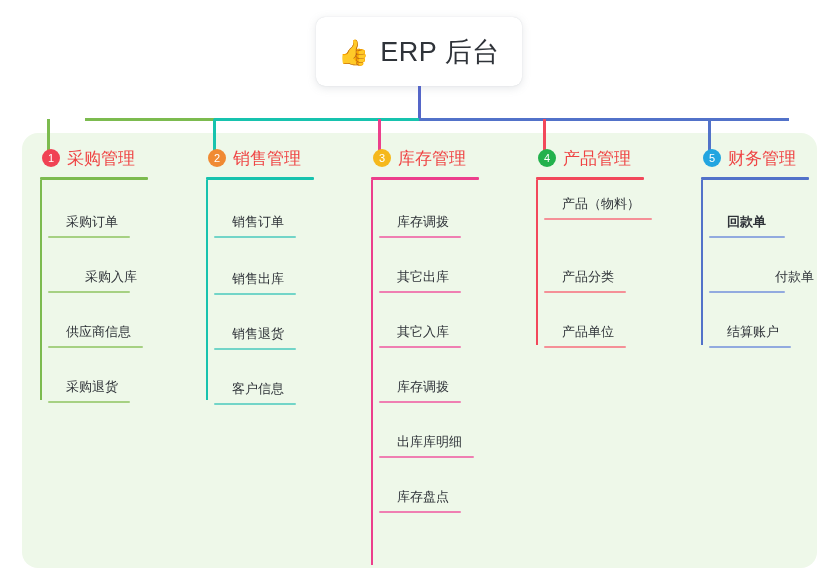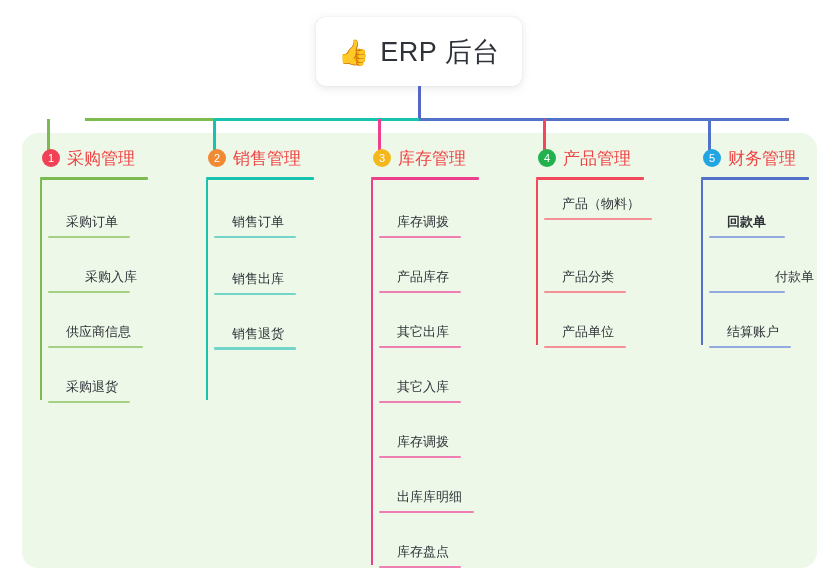--- a/index.html
+++ b/index.html
@@ -205,41 +205,38 @@
           </div>
           <div class="leaf" style="height: 55px;">
             <span class="leaf-text" style="padding-top: 33px;">销售出库</span>
             <div class="leaf-rule" style="width: 82px; background: rgb(114, 213, 200); margin-left: -18px;"></div>
           </div>
           <div class="leaf" style="height: 55px;">
             <span class="leaf-text" style="padding-top: 33px;">销售退货</span>
             <div class="leaf-rule" style="width: 82px; background: rgb(114, 213, 200); margin-left: -18px;"></div>
           </div>
           <div class="leaf" style="height: 55px;">
+            <span class="leaf-text" style="padding-top: 33px;">客户信息</span>
             <div class="leaf-rule" style="width: 82px; background: rgb(114, 213, 200); margin-left: -18px;"></div>
           </div>
         </div>
       </div>
       <div class="column" style="left: 371px;">
         <div class="col-head">
           <span class="badge" style="background: rgb(245, 184, 28);">3</span>
           <span class="col-title">库存管理</span>
         </div>
         <div class="head-rule" style="width: 108px; background: rgb(236, 63, 140);"></div>
         <div class="leaves">
           <div class="spine" style="background: rgb(236, 63, 140); height: 385px;"></div>
           <div class="leaf" style="height: 55px;">
             <span class="leaf-text" style="padding-top: 33px;">库存调拨</span>
             <div class="leaf-rule" style="width: 82px; background: rgb(239, 127, 178); margin-left: -18px;"></div>
           </div>
           <div class="leaf" style="height: 55px;">
-            <span class="leaf-text" style="padding-top: 33px;">产品库存</span>
-            <div class="leaf-rule" style="width: 82px; background: rgb(239, 127, 178); margin-left: -18px;"></div>
-          </div>
-          <div class="leaf" style="height: 55px;">
             <span class="leaf-text" style="padding-top: 33px;">其它出库</span>
             <div class="leaf-rule" style="width: 82px; background: rgb(239, 127, 178); margin-left: -18px;"></div>
           </div>
           <div class="leaf" style="height: 55px;">
             <span class="leaf-text" style="padding-top: 33px;">其它入库</span>
             <div class="leaf-rule" style="width: 82px; background: rgb(239, 127, 178); margin-left: -18px;"></div>
           </div>
           <div class="leaf" style="height: 55px;">
             <span class="leaf-text" style="padding-top: 33px;">库存调拨</span>
             <div class="leaf-rule" style="width: 82px; background: rgb(239, 127, 178); margin-left: -18px;"></div>

